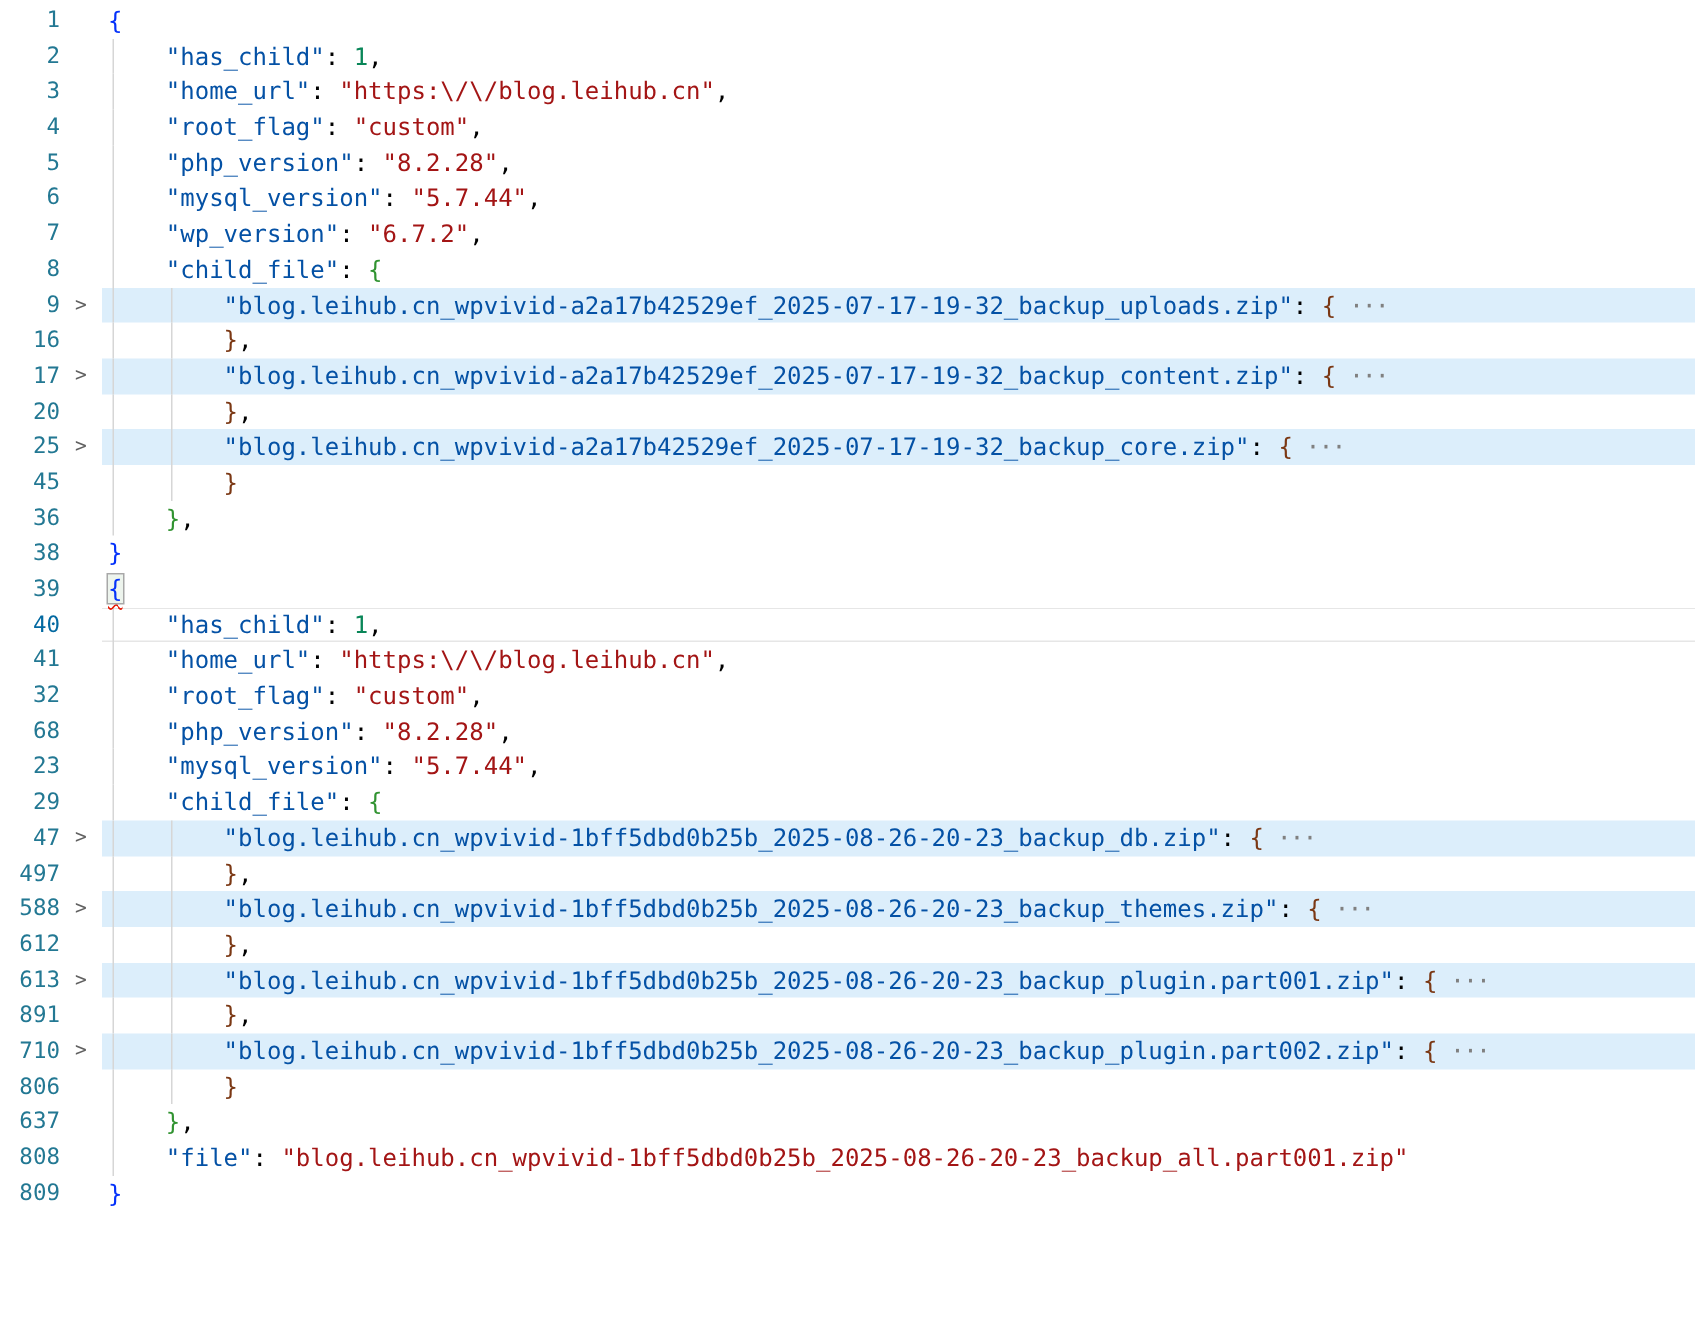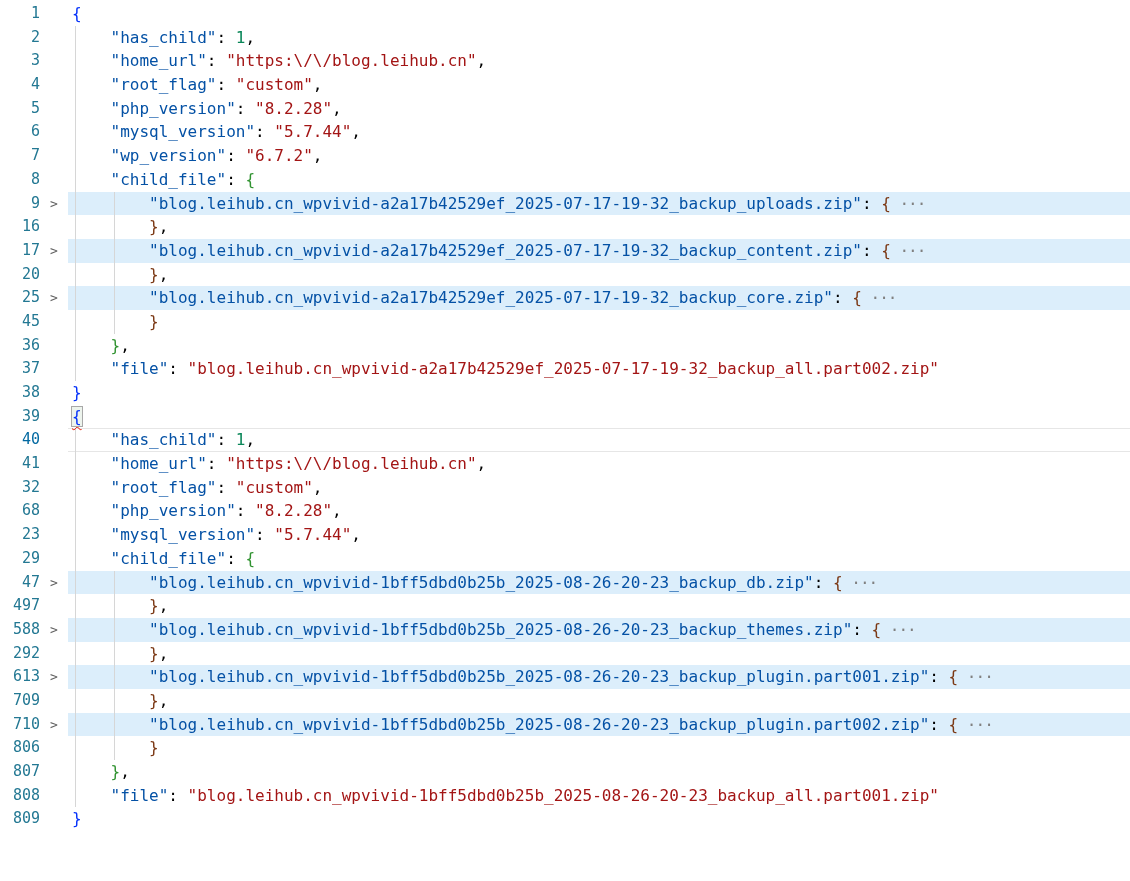--- a/index.html
+++ b/index.html
@@ -59,34 +59,33 @@
       <div class="row"><div class="gutter"><span class="lnum">6</span><span class="foldcol"></span></div><div class="code"><i class="guide" style="left: calc(0ch + 7px);"></i><span class="tk tk-pu">    </span><span class="tk tk-key">"mysql_version"</span><span class="tk tk-pu">: </span><span class="tk tk-str">"5.7.44"</span><span class="tk tk-pu">,</span></div></div>
       <div class="row"><div class="gutter"><span class="lnum">7</span><span class="foldcol"></span></div><div class="code"><i class="guide" style="left: calc(0ch + 7px);"></i><span class="tk tk-pu">    </span><span class="tk tk-key">"wp_version"</span><span class="tk tk-pu">: </span><span class="tk tk-str">"6.7.2"</span><span class="tk tk-pu">,</span></div></div>
       <div class="row"><div class="gutter"><span class="lnum">8</span><span class="foldcol"></span></div><div class="code"><i class="guide" style="left: calc(0ch + 7px);"></i><span class="tk tk-pu">    </span><span class="tk tk-key">"child_file"</span><span class="tk tk-pu">: </span><span class="tk tk-b2">{</span></div></div>
       <div class="row"><div class="gutter"><span class="lnum">9</span><span class="foldcol">&gt;</span></div><div class="code hl"><i class="guide" style="left: calc(0ch + 7px);"></i><i class="guide" style="left: calc(4ch + 7px);"></i><span class="tk tk-pu">        </span><span class="tk tk-key">"blog.leihub.cn_wpvivid-a2a17b42529ef_2025-07-17-19-32_backup_uploads.zip"</span><span class="tk tk-pu">: </span><span class="tk tk-b3">{</span><span class="tk tk-fold"> ···</span></div></div>
       <div class="row"><div class="gutter"><span class="lnum">16</span><span class="foldcol"></span></div><div class="code"><i class="guide" style="left: calc(0ch + 7px);"></i><i class="guide" style="left: calc(4ch + 7px);"></i><span class="tk tk-pu">        </span><span class="tk tk-b3">}</span><span class="tk tk-pu">,</span></div></div>
       <div class="row"><div class="gutter"><span class="lnum">17</span><span class="foldcol">&gt;</span></div><div class="code hl"><i class="guide" style="left: calc(0ch + 7px);"></i><i class="guide" style="left: calc(4ch + 7px);"></i><span class="tk tk-pu">        </span><span class="tk tk-key">"blog.leihub.cn_wpvivid-a2a17b42529ef_2025-07-17-19-32_backup_content.zip"</span><span class="tk tk-pu">: </span><span class="tk tk-b3">{</span><span class="tk tk-fold"> ···</span></div></div>
       <div class="row"><div class="gutter"><span class="lnum">20</span><span class="foldcol"></span></div><div class="code"><i class="guide" style="left: calc(0ch + 7px);"></i><i class="guide" style="left: calc(4ch + 7px);"></i><span class="tk tk-pu">        </span><span class="tk tk-b3">}</span><span class="tk tk-pu">,</span></div></div>
       <div class="row"><div class="gutter"><span class="lnum">25</span><span class="foldcol">&gt;</span></div><div class="code hl"><i class="guide" style="left: calc(0ch + 7px);"></i><i class="guide" style="left: calc(4ch + 7px);"></i><span class="tk tk-pu">        </span><span class="tk tk-key">"blog.leihub.cn_wpvivid-a2a17b42529ef_2025-07-17-19-32_backup_core.zip"</span><span class="tk tk-pu">: </span><span class="tk tk-b3">{</span><span class="tk tk-fold"> ···</span></div></div>
       <div class="row"><div class="gutter"><span class="lnum">45</span><span class="foldcol"></span></div><div class="code"><i class="guide" style="left: calc(0ch + 7px);"></i><i class="guide" style="left: calc(4ch + 7px);"></i><span class="tk tk-pu">        </span><span class="tk tk-b3">}</span></div></div>
       <div class="row"><div class="gutter"><span class="lnum">36</span><span class="foldcol"></span></div><div class="code"><i class="guide" style="left: calc(0ch + 7px);"></i><span class="tk tk-pu">    </span><span class="tk tk-b2">}</span><span class="tk tk-pu">,</span></div></div>
-      <div class="row"><div class="gutter"><span class="lnum">37</span><span class="foldcol"></span></div><div class="code"><i class="guide" style="left: calc(0ch + 7px);"></i><span class="tk tk-pu">    </span><span class="tk tk-key">"file"</span><span class="tk tk-pu">: </span><span class="tk tk-str">"blog.leihub.cn_wpvivid-a2a17b42529ef_2025-07-17-19-32_backup_all.part002.zip"</span></div></div>
       <div class="row"><div class="gutter"><span class="lnum">38</span><span class="foldcol"></span></div><div class="code"><span class="tk tk-b1">}</span></div></div>
       <div class="row"><div class="gutter"><span class="lnum">39</span><span class="foldcol"></span></div><div class="code"><span class="tk tk-b1 tk-match">{</span></div></div>
       <div class="row current"><div class="gutter"><span class="lnum active">40</span><span class="foldcol"></span></div><div class="code"><i class="guide" style="left: calc(0ch + 7px);"></i><span class="tk tk-pu">    </span><span class="tk tk-key">"has_child"</span><span class="tk tk-pu">: </span><span class="tk tk-num">1</span><span class="tk tk-pu">,</span></div></div>
       <div class="row"><div class="gutter"><span class="lnum">41</span><span class="foldcol"></span></div><div class="code"><i class="guide" style="left: calc(0ch + 7px);"></i><span class="tk tk-pu">    </span><span class="tk tk-key">"home_url"</span><span class="tk tk-pu">: </span><span class="tk tk-str">"https:\/\/blog.leihub.cn"</span><span class="tk tk-pu">,</span></div></div>
       <div class="row"><div class="gutter"><span class="lnum">32</span><span class="foldcol"></span></div><div class="code"><i class="guide" style="left: calc(0ch + 7px);"></i><span class="tk tk-pu">    </span><span class="tk tk-key">"root_flag"</span><span class="tk tk-pu">: </span><span class="tk tk-str">"custom"</span><span class="tk tk-pu">,</span></div></div>
       <div class="row"><div class="gutter"><span class="lnum">68</span><span class="foldcol"></span></div><div class="code"><i class="guide" style="left: calc(0ch + 7px);"></i><span class="tk tk-pu">    </span><span class="tk tk-key">"php_version"</span><span class="tk tk-pu">: </span><span class="tk tk-str">"8.2.28"</span><span class="tk tk-pu">,</span></div></div>
       <div class="row"><div class="gutter"><span class="lnum">23</span><span class="foldcol"></span></div><div class="code"><i class="guide" style="left: calc(0ch + 7px);"></i><span class="tk tk-pu">    </span><span class="tk tk-key">"mysql_version"</span><span class="tk tk-pu">: </span><span class="tk tk-str">"5.7.44"</span><span class="tk tk-pu">,</span></div></div>
       <div class="row"><div class="gutter"><span class="lnum">29</span><span class="foldcol"></span></div><div class="code"><i class="guide" style="left: calc(0ch + 7px);"></i><span class="tk tk-pu">    </span><span class="tk tk-key">"child_file"</span><span class="tk tk-pu">: </span><span class="tk tk-b2">{</span></div></div>
       <div class="row"><div class="gutter"><span class="lnum">47</span><span class="foldcol">&gt;</span></div><div class="code hl"><i class="guide" style="left: calc(0ch + 7px);"></i><i class="guide" style="left: calc(4ch + 7px);"></i><span class="tk tk-pu">        </span><span class="tk tk-key">"blog.leihub.cn_wpvivid-1bff5dbd0b25b_2025-08-26-20-23_backup_db.zip"</span><span class="tk tk-pu">: </span><span class="tk tk-b3">{</span><span class="tk tk-fold"> ···</span></div></div>
       <div class="row"><div class="gutter"><span class="lnum">497</span><span class="foldcol"></span></div><div class="code"><i class="guide" style="left: calc(0ch + 7px);"></i><i class="guide" style="left: calc(4ch + 7px);"></i><span class="tk tk-pu">        </span><span class="tk tk-b3">}</span><span class="tk tk-pu">,</span></div></div>
       <div class="row"><div class="gutter"><span class="lnum">588</span><span class="foldcol">&gt;</span></div><div class="code hl"><i class="guide" style="left: calc(0ch + 7px);"></i><i class="guide" style="left: calc(4ch + 7px);"></i><span class="tk tk-pu">        </span><span class="tk tk-key">"blog.leihub.cn_wpvivid-1bff5dbd0b25b_2025-08-26-20-23_backup_themes.zip"</span><span class="tk tk-pu">: </span><span class="tk tk-b3">{</span><span class="tk tk-fold"> ···</span></div></div>
-      <div class="row"><div class="gutter"><span class="lnum">292</span><span class="foldcol"></span></div><div class="code"><i class="guide" style="left: calc(0ch + 7px);"></i><i class="guide" style="left: calc(4ch + 7px);"></i><span class="tk tk-pu">        </span><span class="tk tk-b3">}</span><span class="tk tk-pu">,</span></div></div>
+      <div class="row"><div class="gutter"><span class="lnum">612</span><span class="foldcol"></span></div><div class="code"><i class="guide" style="left: calc(0ch + 7px);"></i><i class="guide" style="left: calc(4ch + 7px);"></i><span class="tk tk-pu">        </span><span class="tk tk-b3">}</span><span class="tk tk-pu">,</span></div></div>
       <div class="row"><div class="gutter"><span class="lnum">613</span><span class="foldcol">&gt;</span></div><div class="code hl"><i class="guide" style="left: calc(0ch + 7px);"></i><i class="guide" style="left: calc(4ch + 7px);"></i><span class="tk tk-pu">        </span><span class="tk tk-key">"blog.leihub.cn_wpvivid-1bff5dbd0b25b_2025-08-26-20-23_backup_plugin.part001.zip"</span><span class="tk tk-pu">: </span><span class="tk tk-b3">{</span><span class="tk tk-fold"> ···</span></div></div>
-      <div class="row"><div class="gutter"><span class="lnum">709</span><span class="foldcol"></span></div><div class="code"><i class="guide" style="left: calc(0ch + 7px);"></i><i class="guide" style="left: calc(4ch + 7px);"></i><span class="tk tk-pu">        </span><span class="tk tk-b3">}</span><span class="tk tk-pu">,</span></div></div>
+      <div class="row"><div class="gutter"><span class="lnum">891</span><span class="foldcol"></span></div><div class="code"><i class="guide" style="left: calc(0ch + 7px);"></i><i class="guide" style="left: calc(4ch + 7px);"></i><span class="tk tk-pu">        </span><span class="tk tk-b3">}</span><span class="tk tk-pu">,</span></div></div>
       <div class="row"><div class="gutter"><span class="lnum">710</span><span class="foldcol">&gt;</span></div><div class="code hl"><i class="guide" style="left: calc(0ch + 7px);"></i><i class="guide" style="left: calc(4ch + 7px);"></i><span class="tk tk-pu">        </span><span class="tk tk-key">"blog.leihub.cn_wpvivid-1bff5dbd0b25b_2025-08-26-20-23_backup_plugin.part002.zip"</span><span class="tk tk-pu">: </span><span class="tk tk-b3">{</span><span class="tk tk-fold"> ···</span></div></div>
       <div class="row"><div class="gutter"><span class="lnum">806</span><span class="foldcol"></span></div><div class="code"><i class="guide" style="left: calc(0ch + 7px);"></i><i class="guide" style="left: calc(4ch + 7px);"></i><span class="tk tk-pu">        </span><span class="tk tk-b3">}</span></div></div>
-      <div class="row"><div class="gutter"><span class="lnum">807</span><span class="foldcol"></span></div><div class="code"><i class="guide" style="left: calc(0ch + 7px);"></i><span class="tk tk-pu">    </span><span class="tk tk-b2">}</span><span class="tk tk-pu">,</span></div></div>
+      <div class="row"><div class="gutter"><span class="lnum">637</span><span class="foldcol"></span></div><div class="code"><i class="guide" style="left: calc(0ch + 7px);"></i><span class="tk tk-pu">    </span><span class="tk tk-b2">}</span><span class="tk tk-pu">,</span></div></div>
       <div class="row"><div class="gutter"><span class="lnum">808</span><span class="foldcol"></span></div><div class="code"><i class="guide" style="left: calc(0ch + 7px);"></i><span class="tk tk-pu">    </span><span class="tk tk-key">"file"</span><span class="tk tk-pu">: </span><span class="tk tk-str">"blog.leihub.cn_wpvivid-1bff5dbd0b25b_2025-08-26-20-23_backup_all.part001.zip"</span></div></div>
       <div class="row"><div class="gutter"><span class="lnum">809</span><span class="foldcol"></span></div><div class="code"><span class="tk tk-b1">}</span></div></div>
     </div>
 </div>
 
 </body></html>

